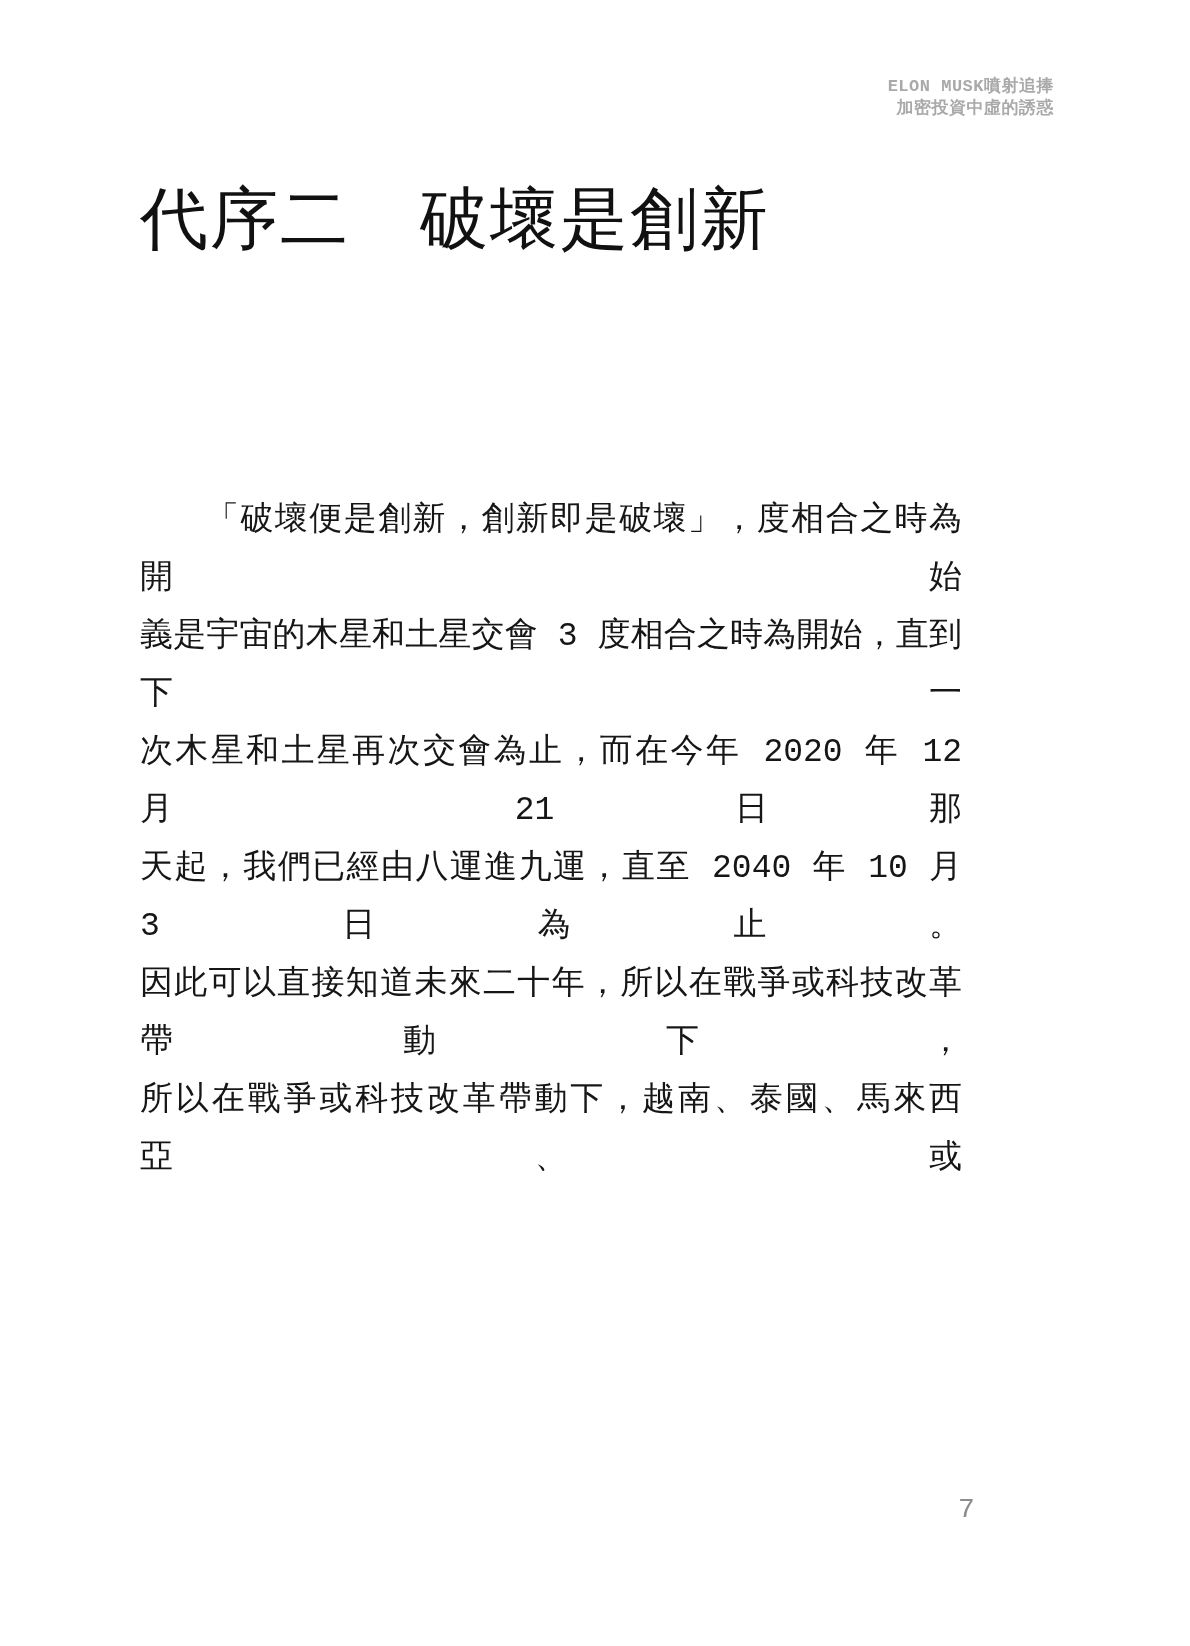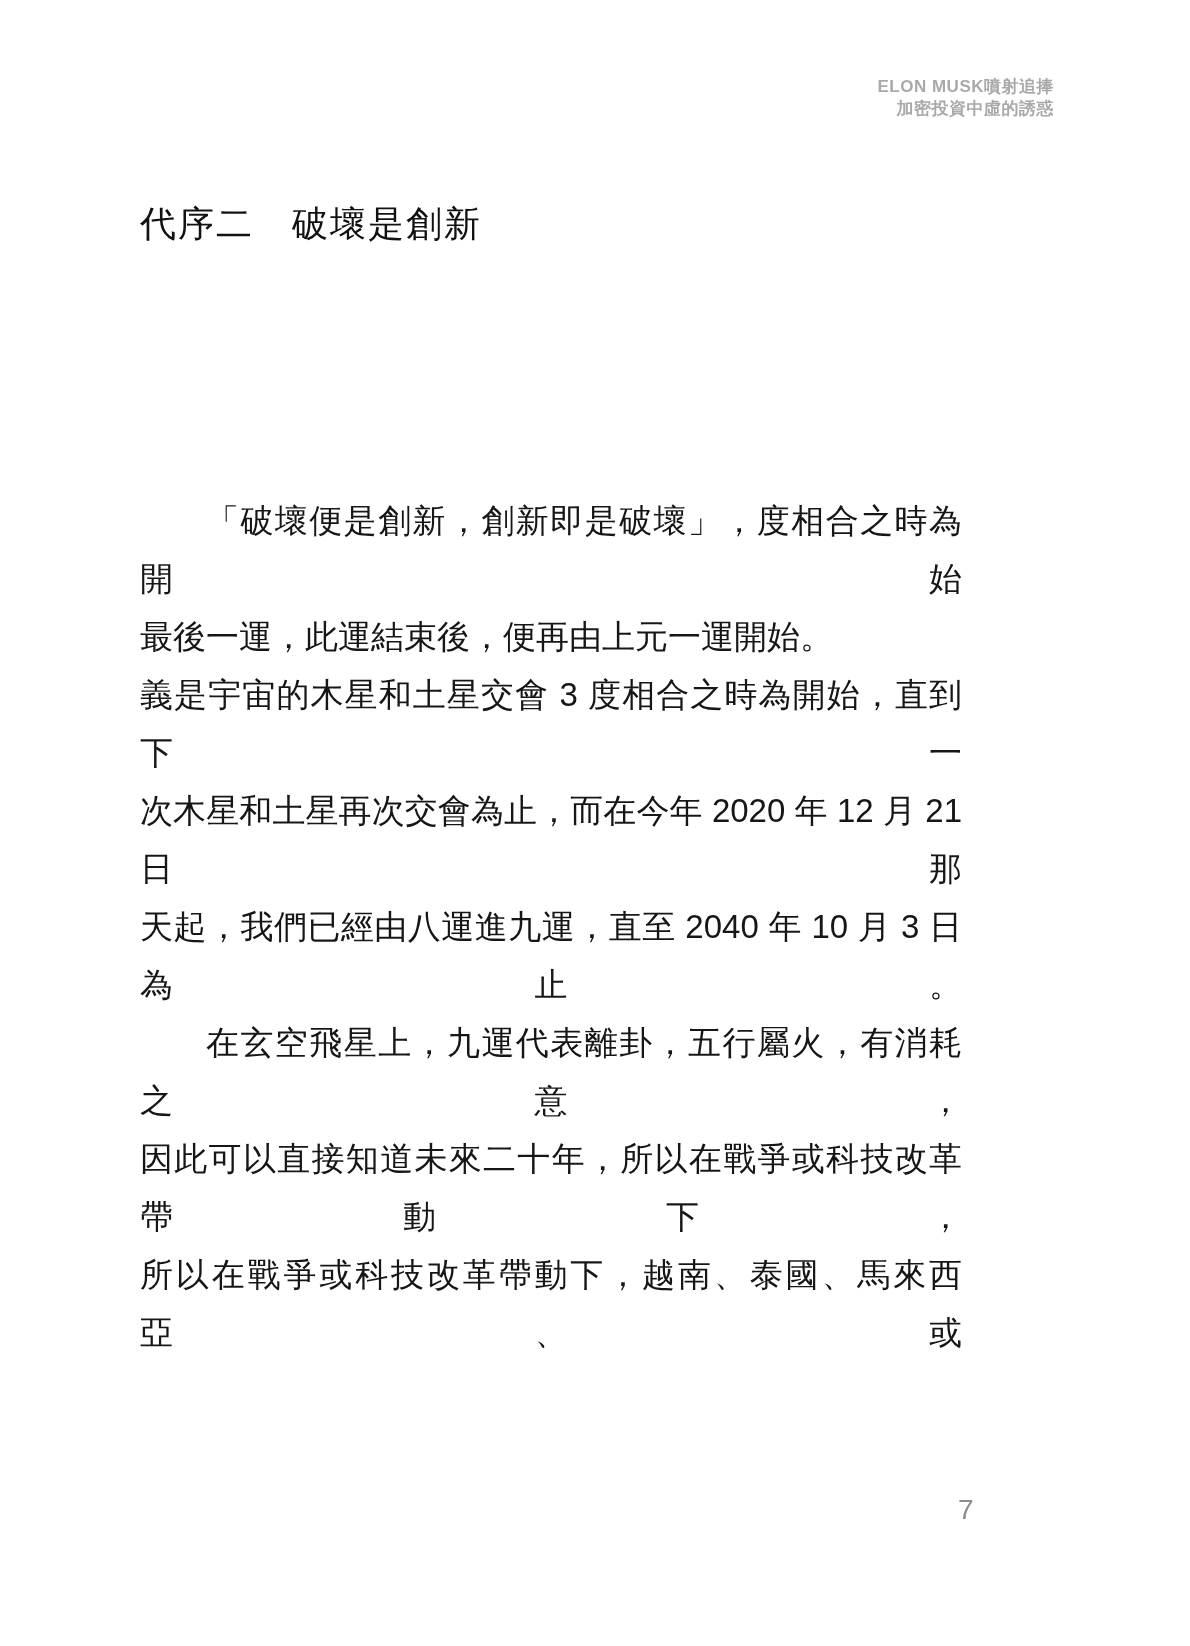--- a/index.html
+++ b/index.html
@@ -5,41 +5,41 @@
   html, body {
     margin: 0;
     padding: 0;
     background: #ffffff;
   }
   .page {
     position: relative;
     width: 1190px;
     height: 1646px;
     background: #ffffff;
-    font-family: Liberation Sans, sans-serif;
+    font-family: Liberation Mono, monospace;
     color: #111111;
     overflow: hidden;
     border-radius: 13px;
   }
   .running-head {
     position: absolute;
     top: 76px;
     right: 136px;
     text-align: right;
     font-size: 17px;
     line-height: 22px;
     font-weight: bold;
     color: #a9a9a9;
     letter-spacing: 0.5px;
   }
   .chapter-title {
     position: absolute;
     top: 188px;
     left: 140px;
-    font-size: 36px;
+    font-size: 68px;
     line-height: 72px;
     font-weight: 500;
     color: #111111;
     letter-spacing: 2px;
     white-space: nowrap;
   }
   .body-block {
     position: absolute;
     top: 492px;
     left: 140px;
@@ -76,25 +76,23 @@
 
   <div class="running-head">
     <div>ELON MUSK噴射追捧</div>
     <div>加密投資中虛的誘惑</div>
   </div>
 
   <div class="chapter-title">代序二　破壞是創新</div>
 
   <div class="body-block">
     <div class="body-line indent">「破壞便是創新，創新即是破壞」，度相合之時為開始</div>
-    <div class="body-line flush">最後一運，此運結束後，便再由上元一運開始。</div>
     <div class="body-line">義是宇宙的木星和土星交會 3 度相合之時為開始，直到下一</div>
     <div class="body-line">次木星和土星再次交會為止，而在今年 2020 年 12 月 21 日那</div>
     <div class="body-line">天起，我們已經由八運進九運，直至 2040 年 10 月 3 日為止。</div>
-    <div class="body-line indent">在玄空飛星上，九運代表離卦，五行屬火，有消耗之意，</div>
     <div class="body-line">因此可以直接知道未來二十年，所以在戰爭或科技改革帶動下，</div>
     <div class="body-line">所以在戰爭或科技改革帶動下，越南、泰國、馬來西亞、或</div>
 
   </div>
 
   <div class="page-number">7</div>
 
 </div>
 
 </body></html>

